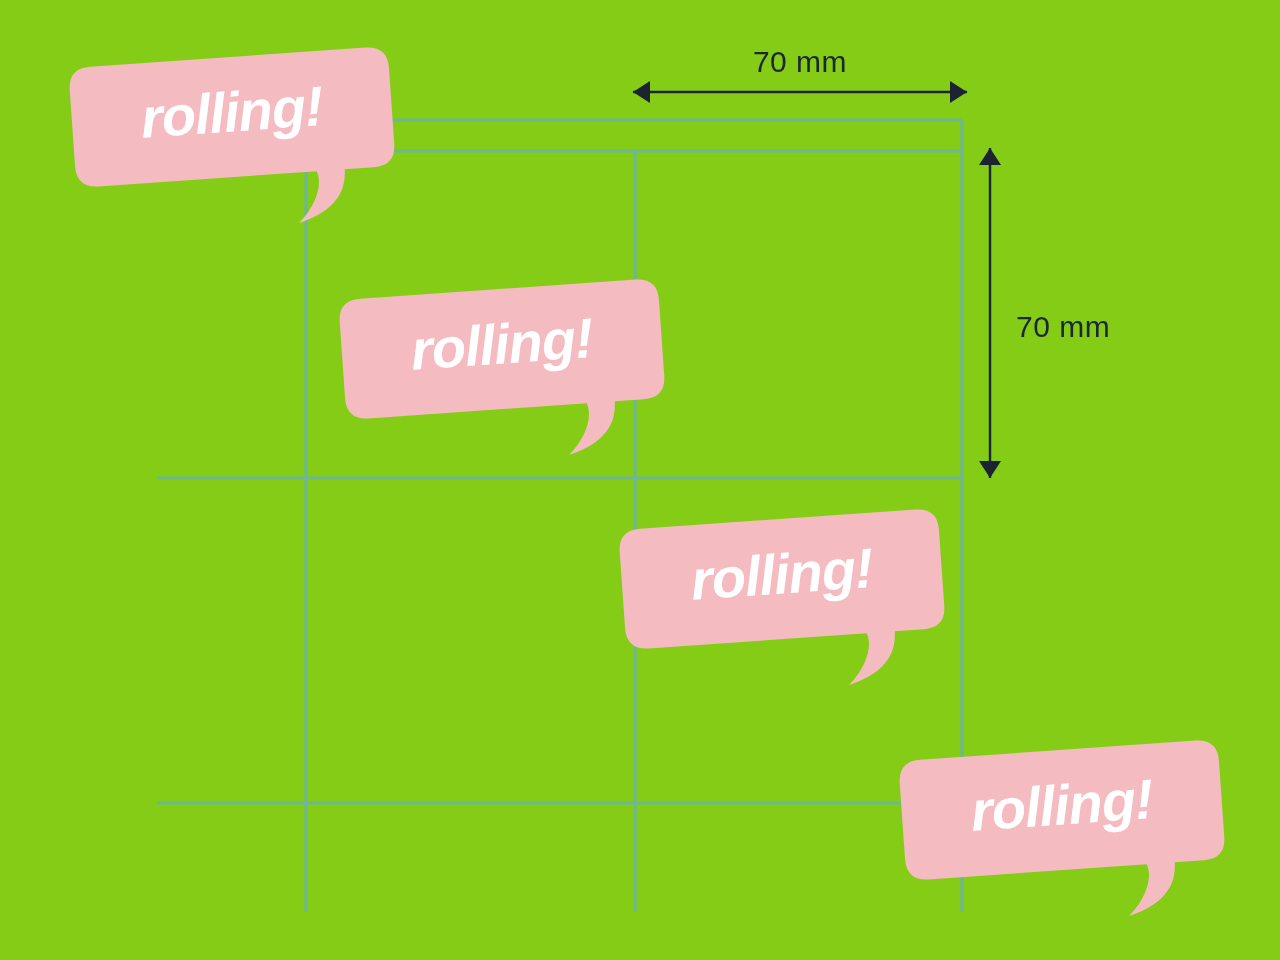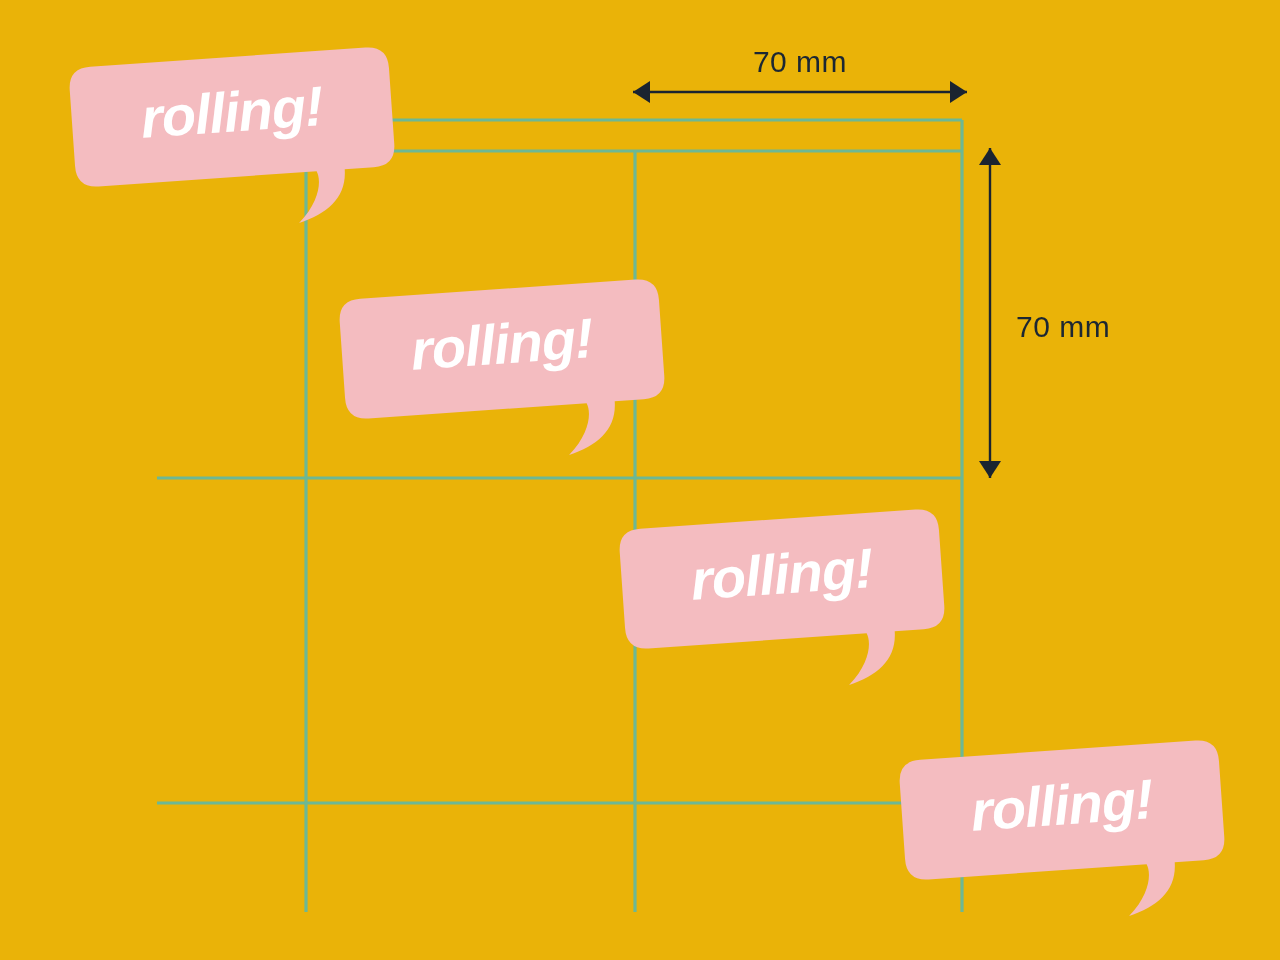--- a/index.html
+++ b/index.html
@@ -10,21 +10,21 @@
     width: 1280px;
     height: 960px;
     background: #fbfbfb;
     font-family: "Liberation Sans", sans-serif;
     overflow: hidden;
   }
   #stage {
     position: relative;
     width: 1280px;
     height: 960px;
-    background: #eab308;
+    background: #84cc16;
   }
   #drawing-svg, #watermark-svg {
     position: absolute;
     left: 0;
     top: 0;
     width: 1280px;
     height: 960px;
   }
   #drawing-svg { z-index: 1; }
   #watermark-svg { z-index: 2; }

